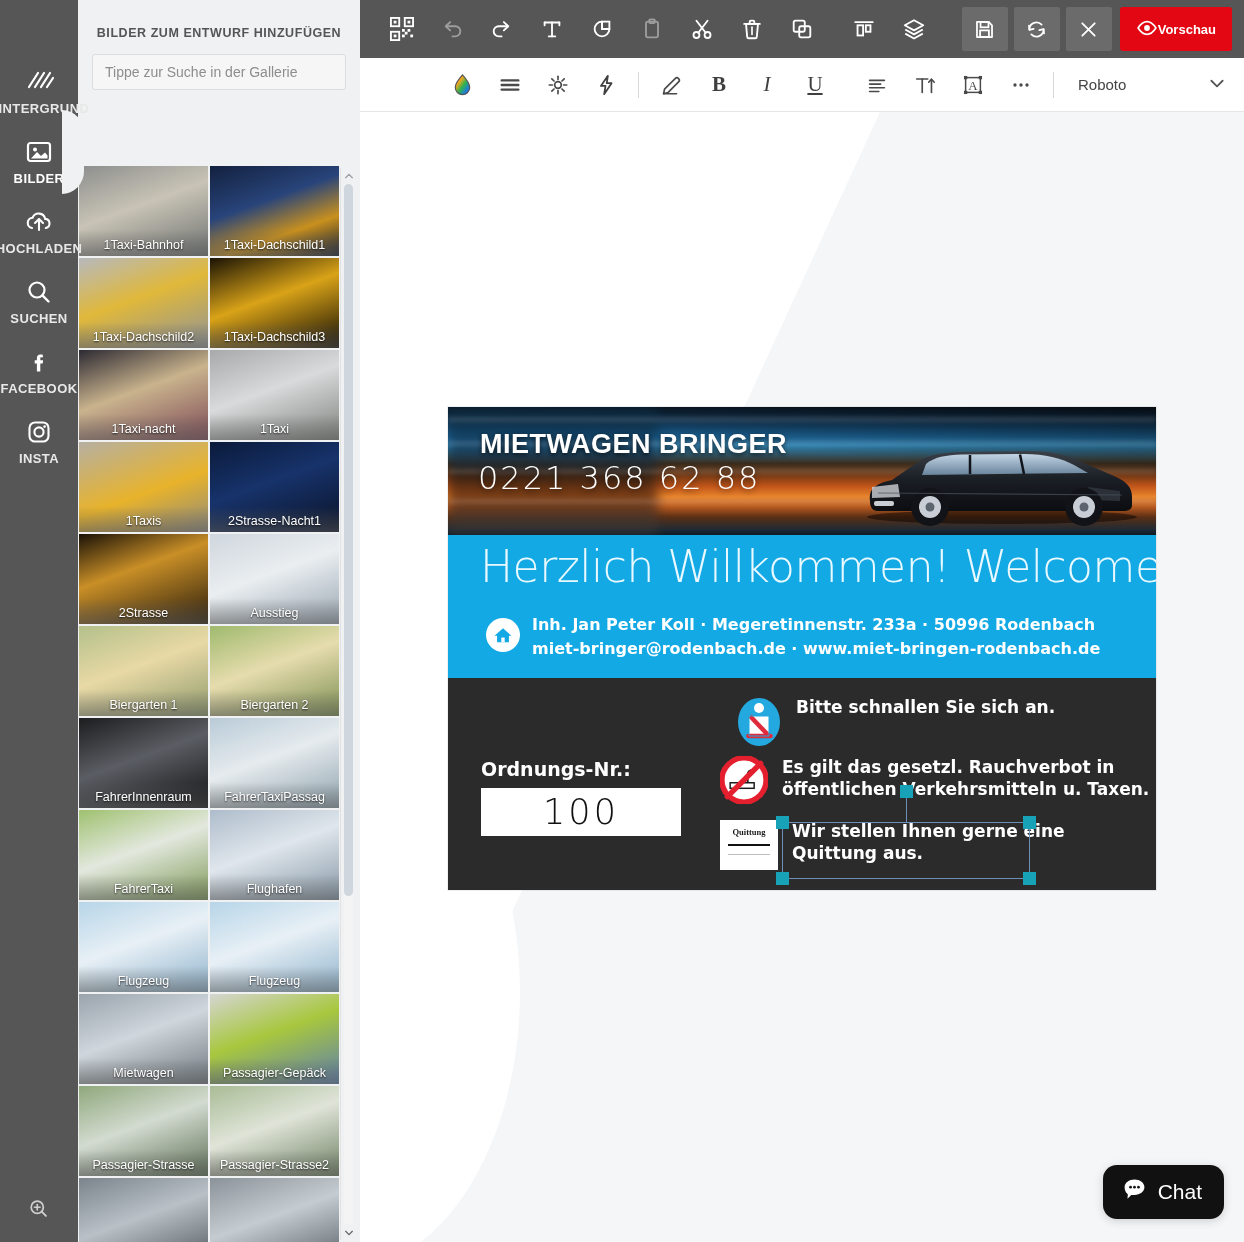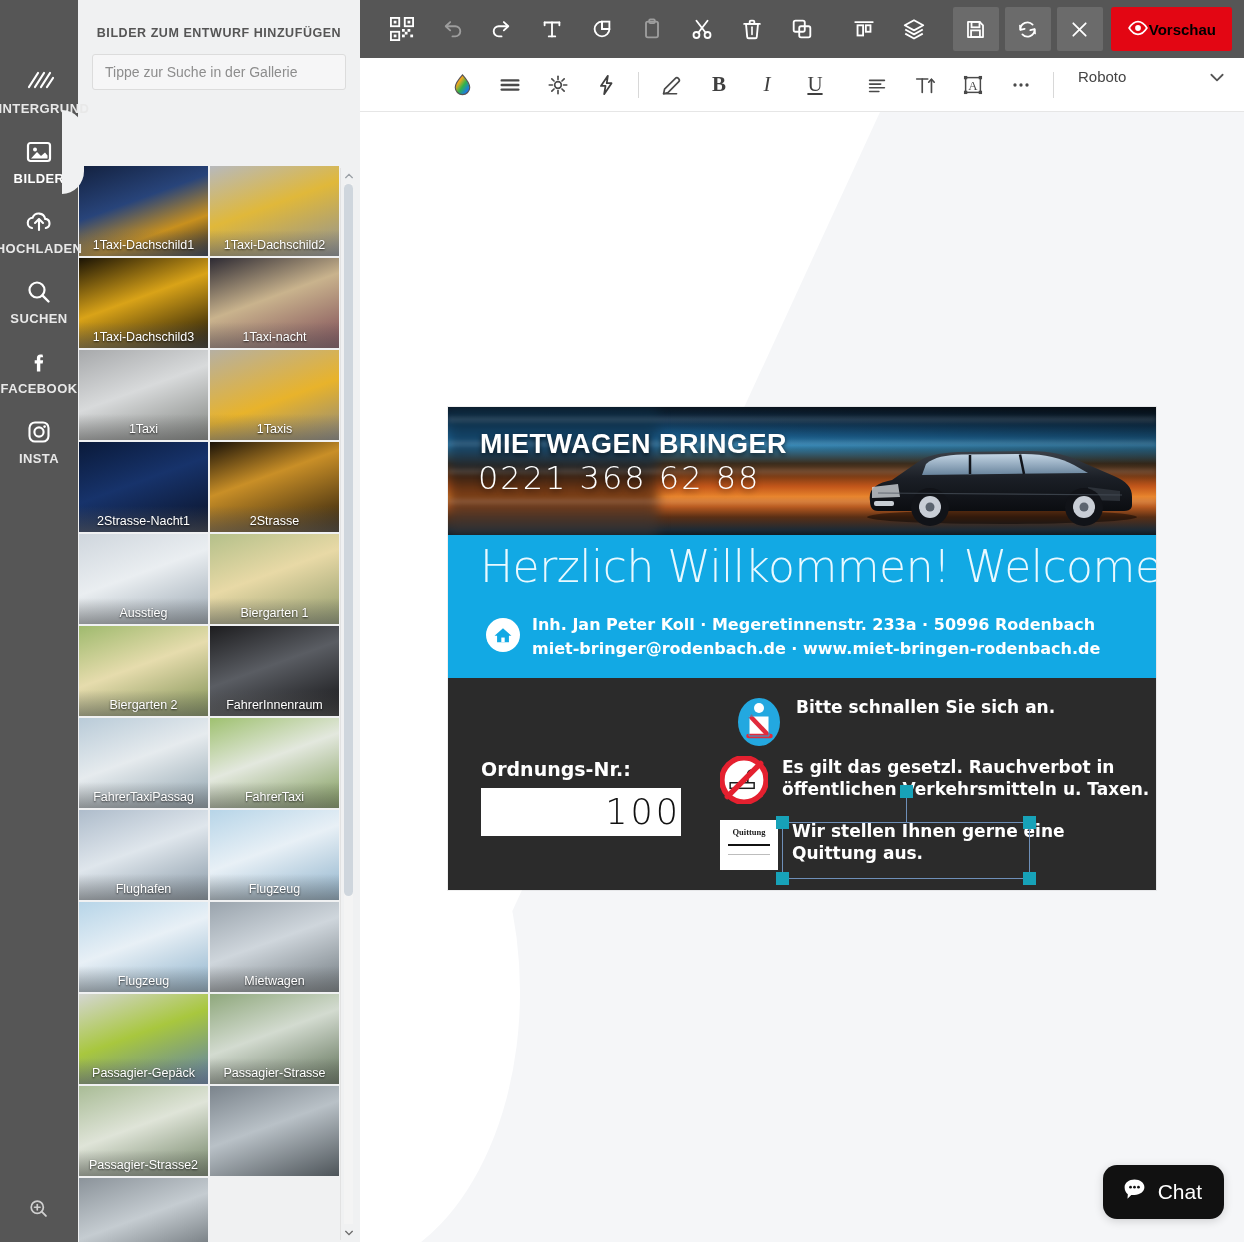--- a/index.html
+++ b/index.html
@@ -112,35 +112,35 @@
   }
   .tb-btn svg{ display:block; }
   .tb-btn.dim{ opacity:.42; }
   .tb-spacer{ flex:1 1 auto; }
   .tb-btn.boxed{
     background:#6b6b6b; width:46px; height:44px; margin-left:6px; border-radius:2px;
   }
   #preview-btn{
     height:44px; margin-left:8px; margin-right:12px; background:#e30613;
     border-radius:3px; display:flex; align-items:center; padding:0 16px;
-    color:#000000; font-size:15px; font-weight:bold; cursor:pointer; gap:0;
+    color:#ffffff; font-size:13px; font-weight:bold; cursor:pointer; gap:0;
   }
 
   #toolbar-light{
     position:absolute; left:360px; top:58px; width:884px; height:54px;
     background:#ffffff; border-bottom:1px solid #e6e6e6;
     display:flex; align-items:center; z-index:3;
   }
   .lt-btn{
     width:48px; height:44px; display:flex; align-items:center; justify-content:center;
     cursor:pointer;
   }
   .lt-sep{ width:1px; height:26px; background:#d8d8d8; margin:0 8px; }
   #font-select{
-    display:flex; align-items:flex-start; justify-content:space-between;
+    display:flex; align-items:center; justify-content:space-between;
     width:160px; height:34px; margin-left:10px; padding:0 6px 0 6px;
     font-size:15px; color:#444; cursor:pointer;
   }
 
   
   #canvas-area{
     position:absolute; left:360px; top:112px; width:884px; height:1130px;
     background:#f5f6f8; overflow:hidden; z-index:1;
   }
   #sheet-white2{
@@ -221,21 +221,21 @@
   
   #d-dark{
     position:relative; width:708px; height:212px; background:#2b2b2b;
   }
   #d-ordnr-label{
     position:absolute; left:33px; top:80px; color:#fff;
     font-size:19px; font-weight:bold; font-family:"DejaVu Sans", sans-serif;
   }
   #d-ordnr-box{
     position:absolute; left:33px; top:110px; width:200px; height:48px;
-    background:#fff; display:flex; align-items:center; justify-content:flex-end;
+    background:#fff; display:flex; align-items:center; justify-content:center;
   }
   #d-ordnr-value{
     color:#111; font-size:35px; font-weight:300; letter-spacing:3px;
     font-family:"DejaVu Sans", sans-serif;
   }
   .d-rule{ position:absolute; display:flex; align-items:flex-start; }
   #d-rule1{ left:288px; top:18px; }
   #d-rule2{ left:272px; top:78px; }
   #d-rule3{ left:272px; top:142px; }
   .d-rule .rtxt{
@@ -355,20 +355,25 @@
 <div id="left-panel">
   <div id="panel-title">BILDER ZUM ENTWURF HINZUFÜGEN</div>
 
 
   <div class="panel-field search">
     <span>Tippe zur Suche in der Gallerie</span>
   </div>
 
   <div id="thumb-scroll">
     <div id="thumb-grid">
+        <div class="thumb">
+          <div class="art" style="background: linear-gradient(160deg, rgb(141, 143, 142) 0%, rgb(200, 195, 181) 45%, rgb(111, 115, 114) 100%);"></div>
+          <div class="scrim"></div>
+          <div class="cap">1Taxi-Bahnhof</div>
+        </div>
         <div class="thumb">
           <div class="art" style="background: linear-gradient(160deg, rgb(19, 33, 63) 0%, rgb(40, 68, 122) 40%, rgb(200, 144, 30) 70%, rgb(16, 27, 51) 100%);"></div>
           <div class="scrim"></div>
           <div class="cap">1Taxi-Dachschild1</div>
         </div>
         <div class="thumb">
           <div class="art" style="background: linear-gradient(160deg, rgb(183, 185, 189) 0%, rgb(224, 184, 58) 45%, rgb(143, 147, 152) 100%);"></div>
           <div class="scrim"></div>
           <div class="cap">1Taxi-Dachschild2</div>
         </div>

